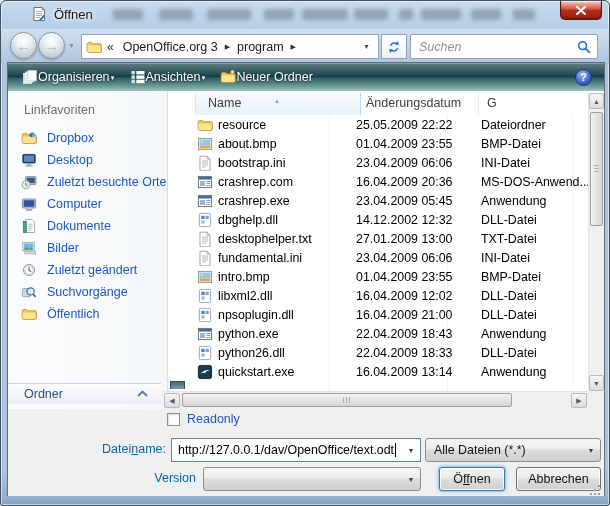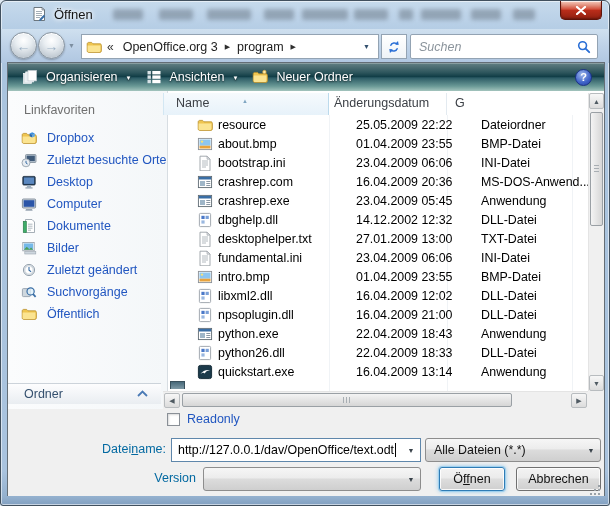--- a/index.html
+++ b/index.html
@@ -36,21 +36,21 @@
     border:1px solid #93a3b3;display:flex;align-items:center;justify-content:center;}
   .searchbox{position:absolute;left:409px;top:5px;width:188px;height:25px;background:#fff;border:1px solid #93a3b3;border-radius:2px;}
   .searchbox input{position:absolute;left:6px;top:2px;width:152px;height:19px;border:none;outline:none;font-family:inherit;font-size:12.5px;background:transparent;}
   .searchbox input::placeholder{color:#8b949c;font-style:italic;}
   .mag{position:absolute;right:6px;top:5px;width:14px;height:14px;}
   
   .frame{position:absolute;left:6px;top:61px;width:598px;height:434px;border:1px solid #646e76;background:#f0f0f0;}
   .tbar{position:absolute;left:0;top:0;width:100%;height:28px;display:flex;align-items:center;color:#fff;
     background:linear-gradient(180deg,#638084 0,#2c545b 35%,#103d46 49%,#2b5a64 53%,#6b9a97 83%,#a3c4bd 100%);
     box-shadow:inset 0 1px 0 rgba(255,255,255,.25);}
-  .tbtn{display:flex;align-items:center;gap:8px;margin-left:14px;font-size:12.5px;text-shadow:0 1px 2px rgba(0,0,0,.65);}
+  .tbtn{display:flex;align-items:center;gap:0;margin-left:14px;font-size:12.5px;text-shadow:0 1px 2px rgba(0,0,0,.65);}
   .t-ic{width:16px;height:16px;display:inline-block;}
   .t-dd{font-size:6px;padding-top:2px;}
   .help{margin-left:auto;margin-right:12px;width:17px;height:17px;border-radius:50%;flex:0 0 auto;
     background:radial-gradient(circle at 40% 30%,#9db8ea,#3e62c8 60%,#27429c);border:1px solid #1c3286;
     color:#fff;font-size:11px;font-weight:bold;display:flex;align-items:center;justify-content:center;text-shadow:none;}
   
   .main{position:absolute;left:0;top:28px;width:100%;height:318px;background:#fff;}
   .sidebar{position:absolute;left:0;top:0;width:160px;height:100%;background:linear-gradient(90deg,#fbfcfd,#f4f7f9);border-right:1px solid #d7dde2;}
   .side-hdr{margin:12px 0 10px 16px;color:#6f6f6f;font-size:12.5px;}
   .side-item{display:flex;align-items:center;height:22px;padding-left:13px;gap:9px;}
@@ -58,21 +58,21 @@
   .s-lb{color:#2156c0;font-size:12.5px;white-space:nowrap;}
   .ordner{position:absolute;left:0;top:292px;width:153px;height:21px;background:linear-gradient(#fdfdfe,#e9edf1);
     border-top:1px solid #ccd3da;display:flex;align-items:center;padding:0 12px 0 16px;font-size:12.5px;color:#34506e;}
   .ordner .chev{margin-left:auto;}
   
   .list{position:absolute;left:155px;top:0;right:0;height:100%;}
   .vline{position:absolute;top:24px;bottom:18px;width:1px;background:#f0f3f6;}
   .hdr{position:absolute;left:0;top:2px;right:16px;height:22px;display:flex;font-size:12.5px;color:#3c4046;}
   .hcell{line-height:21px;border-right:1px solid #e3eaf0;white-space:nowrap;overflow:hidden;}
   .hc-name{width:166px;padding-left:12px;position:relative;background:linear-gradient(#f6fafd,#e7f2fa);
-    border-left:1px solid #d3e7f3;border-right:1px solid #bcdaec;}
+    border-left:1px solid #d3e7f3;border-right:1px solid #bcdaec;margin-left:32px;}
   .sort{position:absolute;left:78px;top:-2px;font-size:6px;color:#7fa6c2;}
   .hc-date{width:118px;padding-left:5px;}
   .hc-typ{width:125px;padding-left:12px;}
   .hc-g{flex:1;padding-left:8px;border-right:none;}
   .rows{position:absolute;left:0;top:24px;right:16px;padding-left:27px;}
   .row{height:19px;display:flex;align-items:center;font-size:12.4px;color:#000;}
   .c-ic{width:16px;height:16px;margin-left:7px;flex:0 0 auto;}
   .c-ic svg{width:16px;height:16px;}
   .c-nm{flex:0 0 138px;padding-left:5px;white-space:nowrap;overflow:hidden;}
   .c-dt{flex:0 0 118px;padding-left:5px;white-space:nowrap;}
@@ -250,35 +250,35 @@
                   <path d="M1.2 5c0-.9.6-1.6 1.4-1.6h3l1.4 1.4h7c.8 0 1.4.7 1.4 1.6v5.4c0 .9-.6 1.6-1.4 1.6H2.6c-.8 0-1.4-.7-1.4-1.6z" fill="#efc54f" stroke="#b98f2d" stroke-width=".8"></path>
                   <path d="M1.6 6.6h12.8v4.8c0 .8-.6 1.5-1.3 1.5H2.9c-.7 0-1.3-.7-1.3-1.5z" fill="#fbe491"></path>
                   <path d="M8.6 3.6l2.6-1.4 2.6 1.4-2.6 1.4z" fill="#3a8fe0"></path>
                   <path d="M8.6 3.6v2.6l2.6 1.4V5z" fill="#2468b8"></path>
                   <path d="M13.8 3.6v2.6l-2.6 1.4V5z" fill="#5aa6ea"></path>
                 </svg></span>
               <span class="s-lb">Dropbox</span>
             </div>
             <div class="side-item">
               <span class="s-ic"><svg viewBox="0 0 16 16" width="16" height="16">
+                  <rect x="1.8" y="2.4" width="12.4" height="8.6" rx="1" fill="#27415c" stroke="#1a2c3f" stroke-width=".8"></rect>
+                  <rect x="2.9" y="3.5" width="10.2" height="6.4" fill="#5b88c0"></rect>
+                  <path d="M6.4 11h3.2l.8 2.4H5.6z" fill="#9fb0c0"></path>
+                  <rect x="4.4" y="13.4" width="7.2" height="1.1" fill="#8c9cab"></rect>
+                </svg></span>
+              <span class="s-lb">Desktop</span>
+            </div>
+            <div class="side-item">
+              <span class="s-ic"><svg viewBox="0 0 16 16" width="16" height="16">
                   <rect x="4.5" y="2.5" width="10.5" height="8" rx="1" fill="#b9c6d2" stroke="#7e8b98" stroke-width=".8"></rect>
                   <rect x="5.7" y="3.7" width="8.1" height="5.4" fill="#3f5a78"></rect>
                   <circle cx="5" cy="10.8" r="4" fill="#e8edf2" stroke="#8b98a5" stroke-width=".8"></circle>
                   <path d="M5 8.8v2.2l1.6 1" stroke="#3a6ea5" stroke-width="1" fill="none"></path>
                 </svg></span>
               <span class="s-lb">Zuletzt besuchte Orte</span>
-            </div>
-            <div class="side-item">
-              <span class="s-ic"><svg viewBox="0 0 16 16" width="16" height="16">
-                  <rect x="1.8" y="2.4" width="12.4" height="8.6" rx="1" fill="#27415c" stroke="#1a2c3f" stroke-width=".8"></rect>
-                  <rect x="2.9" y="3.5" width="10.2" height="6.4" fill="#5b88c0"></rect>
-                  <path d="M6.4 11h3.2l.8 2.4H5.6z" fill="#9fb0c0"></path>
-                  <rect x="4.4" y="13.4" width="7.2" height="1.1" fill="#8c9cab"></rect>
-                </svg></span>
-              <span class="s-lb">Desktop</span>
             </div>
             <div class="side-item">
               <span class="s-ic"><svg viewBox="0 0 16 16" width="16" height="16">
                   <rect x="1.4" y="3" width="13.2" height="9" rx="1" fill="#cfd8e0" stroke="#6e7c8a" stroke-width=".8"></rect>
                   <rect x="2.6" y="4.2" width="10.8" height="6.6" fill="#2b55a8"></rect>
                   <path d="M5 13h6l.7 1.7H4.3z" fill="#97a5b2"></path>
                 </svg></span>
               <span class="s-lb">Computer</span>
             </div>
             <div class="side-item">

